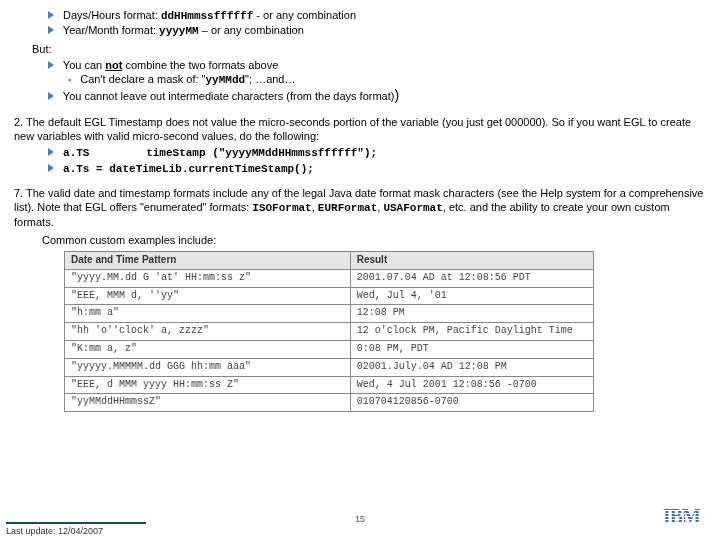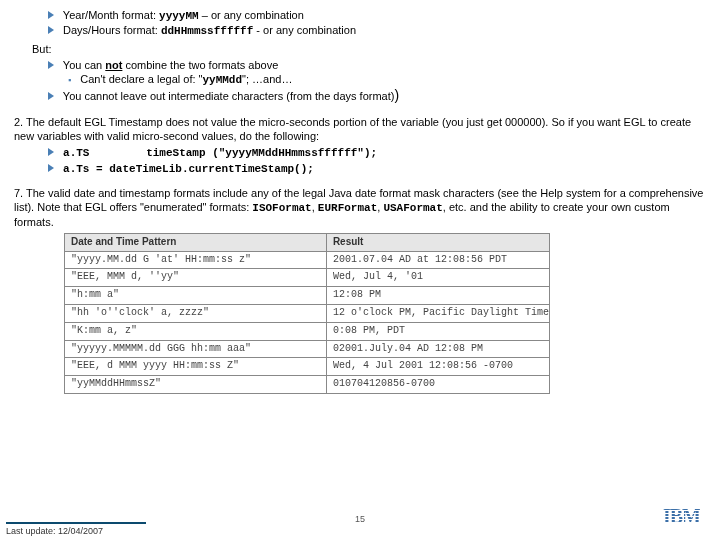--- a/index.html
+++ b/index.html
@@ -48,21 +48,21 @@
     font-size: 9px;
   }
   .mono { font-family: "Courier New", monospace; font-weight: bold; }
   .u { text-decoration: underline; }
   .b { font-weight: bold; }
   .but { margin: 4px 0 2px 18px; }
   .sec { margin-top: 10px; }
   table.ex {
     border-collapse: collapse;
     margin: 4px 0 0 50px;
-    width: 486px;
+    width: 530px;
     font-size: 10px;
     table-layout: fixed;
   }
   table.ex th, table.ex td {
     border: 1px solid #888;
     padding: 2px 6px;
     text-align: left;
     font-family: "Courier New", monospace;
     color: #444;
     white-space: nowrap;
@@ -110,48 +110,49 @@
   }
 </style>
 </head>
 <body>
 
 <div class="slide">
 
   <div class="body">
 
     <div class="sub blt">
+      <span>Days/Hours format: </span><span class="mono">ddHHmmssffffff</span><span>  - or any combination</span>
+    </div>
+    <div class="sub blt">
       <span>Year/Month format: </span><span class="mono">yyyyMM</span><span> – or any combination</span>
     </div>
-    <div class="sub blt">
-      <span>Days/Hours format: </span><span class="mono">ddHHmmssffffff</span><span>  - or any combination</span>
-    </div>
     <div class="but">But:</div>
     <div class="sub blt">
       <span>You can </span><span class="b u">not</span><span> combine the two formats above</span>
     </div>
     <div class="sub2 sq">
-      <span>Can't declare a legal of:  "</span><span class="mono">yyMMdd</span><span>";    …and…</span>
+      <span>Can't declare a mask of:  "</span><span class="mono">yyMMdd</span><span>";    …and…</span>
     </div>
     <div class="sub blt">
       <span>You cannot leave out intermediate characters (from the days format)</span><span style="font-size:14px">)</span>
     </div>
 
     <div class="sec p1">2. The default EGL Timestamp does not value the micro-seconds portion of the variable (you just get 000000). So if you want EGL to create new variables with valid micro-second values, do the following:</div>
     <div class="sub blt">
       <span class="mono" style="display:inline-block;width:80px">a.TS</span>
       <span class="mono">timeStamp ("yyyyMMddHHmmssffffff");</span>
     </div>
     <div class="sub blt">
       <span class="mono">a.Ts = dateTimeLib.currentTimeStamp();</span>
     </div>
 
     <div class="sec p1">
       <span>7. The valid date and timestamp formats include any of the legal Java date format mask characters (see the Help system for a comprehensive list).  Note that EGL offers "enumerated" formats: </span><span class="mono">ISOFormat</span>, <span class="mono">EURFormat</span>, <span class="mono">USAFormat</span><span>, etc. and the ability to create your own custom formats.</span>
     </div>
+    <div style="margin:4px 0 2px 28px">Common custom examples include:</div>
 
     <table class="ex">
       <colgroup>
           <col style="width:54%">
           <col style="width:46%">
         </colgroup>
       <thead>
         <tr>
           <th>Date and Time Pattern</th>
           <th>Result</th>

